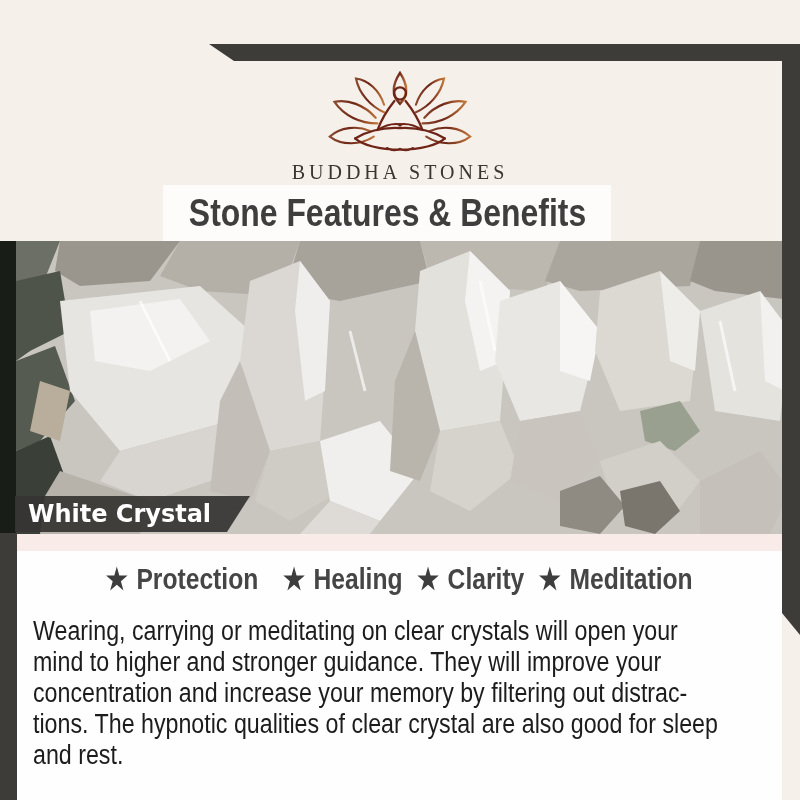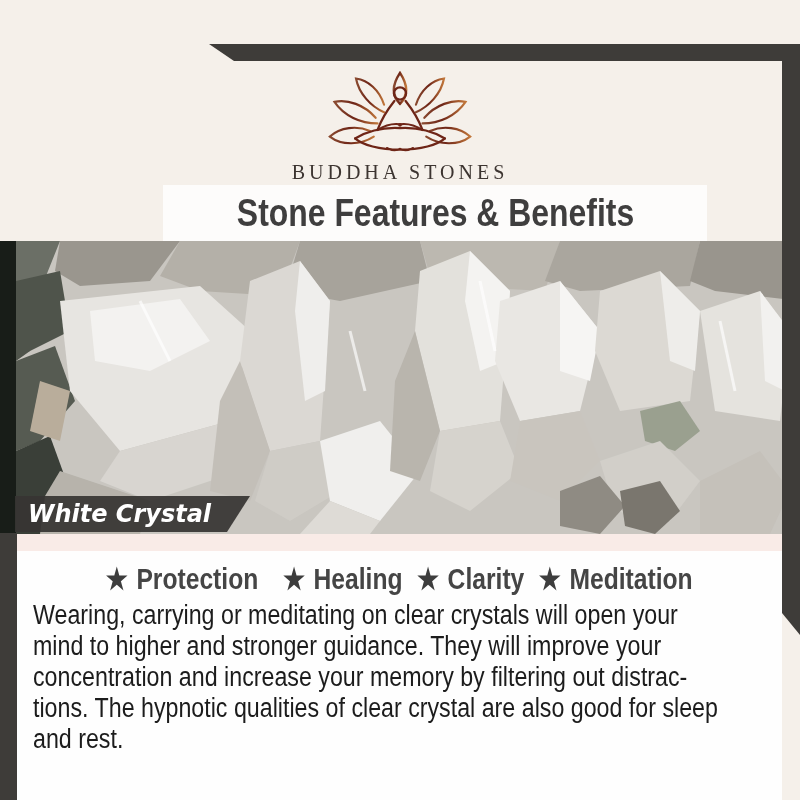--- a/index.html
+++ b/index.html
@@ -11,51 +11,51 @@
   
   .ribbons { position:absolute; inset:0; z-index:40; pointer-events:none; }
 
   
   .logo-wrap { position:absolute; top:27px; left:0; width:800px; text-align:center; z-index:10; }
   .lotus { display:block; margin:0 auto; }
   .brand-name { margin-top:2px; font-family:"Liberation Serif", serif; font-size:20px;
                 letter-spacing:4px; color:#3c3430; font-weight:500; }
 
   
-  .title-band { position:absolute; top:141px; left:163px; width:544px; height:56px;
+  .title-band { position:absolute; top:141px; left:163px; width:448px; height:56px;
                 background:#fdfcfb; z-index:10; display:flex; align-items:center; justify-content:center; }
   .title-band h1 { font-size:38px; font-weight:bold; color:#3f3e3e; white-space:nowrap;
                    transform:scaleX(0.84); transform-origin:center; letter-spacing:0; }
 
   
   .photo { position:absolute; top:197px; left:0; width:800px; height:293px; z-index:5; }
   .photo svg { display:block; }
 
   .photo-label { position:absolute; top:452px; left:15px; width:235px; height:36px; z-index:20;
                  background:rgba(55,53,51,0.93);
                  clip-path:polygon(0 0, 100% 0, calc(100% - 23px) 100%, 0 100%);
-                 display:flex; align-items:center; justify-content:center; padding-right:26px;font-style:italic; }
+                 display:flex; align-items:center; justify-content:center; padding-right:26px; }
   .photo-label span { font-family:"DejaVu Sans", sans-serif; font-size:24px; font-weight:bold;
                       color:#ffffff; white-space:nowrap; }
 
   
   .pink-band { position:absolute; top:490px; left:0; width:800px; height:17px; background:#f9ebe7; z-index:4; }
   .content-panel { position:absolute; top:507px; left:17px; width:765px; height:275px;
                    background:#fefefe; z-index:6; }
 
   .features-line { position:absolute; top:11px; left:0; width:100%; display:flex;
                    justify-content:center; }
   .features-inner { display:flex; align-items:center; gap:17px; transform:scaleX(0.85);
                     transform-origin:center; white-space:nowrap; }
   .feature-item { display:flex; align-items:center; gap:10px; font-size:29px; font-weight:bold;
                   color:#454545; }
   .feature-item .star { font-size:29px; color:#3d3d3d; }
   .feature-item:nth-child(2) { margin-left:12px; }
 
-  .description { position:absolute; top:49px; left:16px; width:760px; }
+  .description { position:absolute; top:65px; left:16px; width:760px; }
   .description .line { font-size:27px; font-weight:normal; color:#1c1c1c; line-height:31px;
                        white-space:nowrap; transform:scaleX(0.86); transform-origin:left center; }
 </style>
 </head>
 <body>
 
 <div class="canvas">
 
   <div class="logo-wrap">
     <svg class="lotus" width="152" height="88" viewBox="0 0 160 94">

